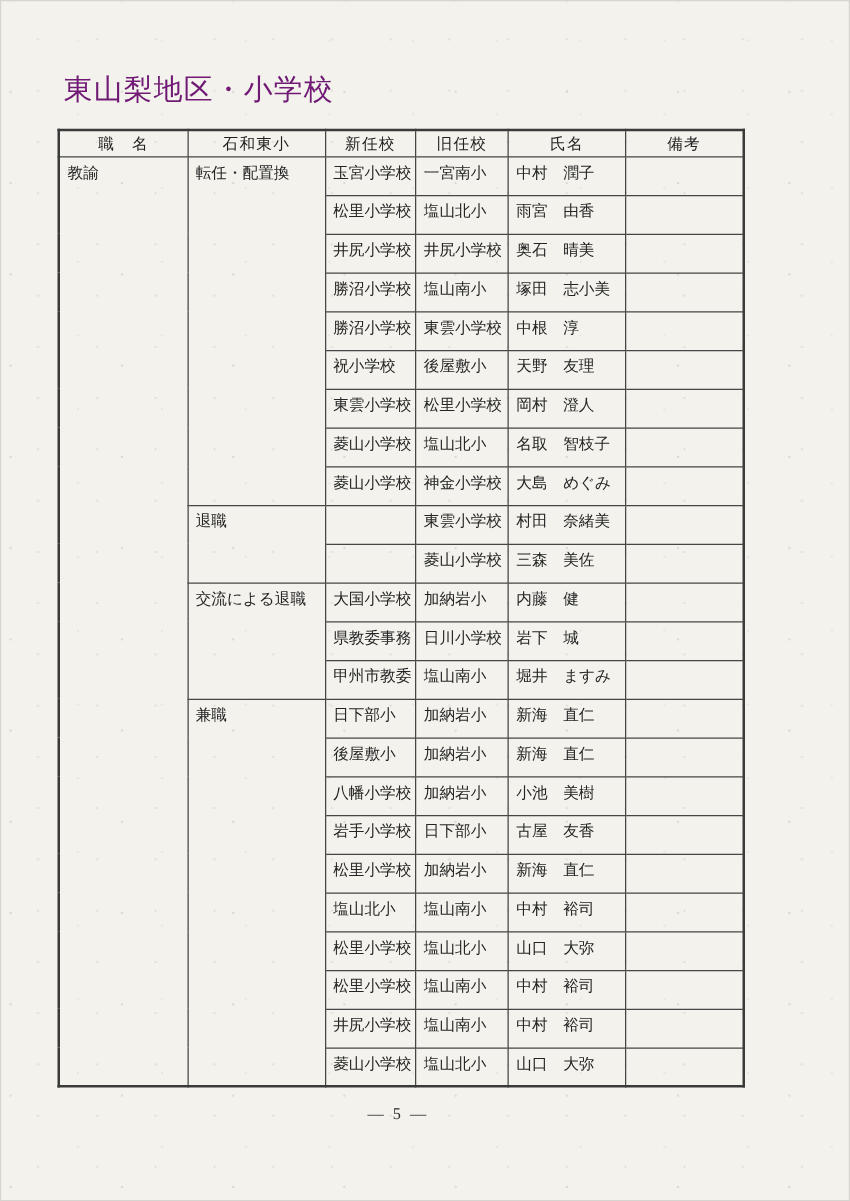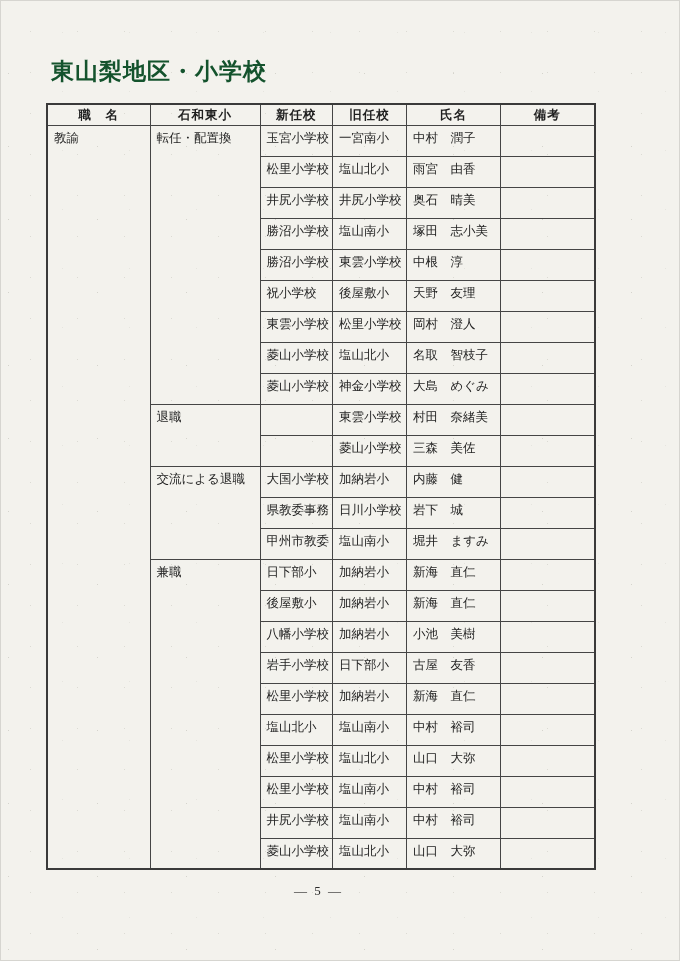--- a/index.html
+++ b/index.html
@@ -16,43 +16,43 @@
     font-family: "Liberation Serif", "DejaVu Serif", serif;
     color: #242424;
     overflow: hidden;
     box-sizing: border-box;
     border: 1px solid #d6d5d0;
   }
   .page-title {
     position: absolute;
     left: 50px; top: 55px;
     font-size: 23px;
-    font-weight: bold;
+    font-weight: normal;
     letter-spacing: 1px;
-    color: #14532d;
+    color: #701a75;
     white-space: nowrap;
   }
   table.personnel {
     position: absolute;
     left: 45px; top: 102px;
     border-collapse: collapse;
     table-layout: fixed;
     border: 2px solid #3a3a3a;
   }
   .personnel th, .personnel td {
     border: 1px solid #454545;
     font-size: 12.5px;
     vertical-align: top;
     overflow: hidden;
     white-space: nowrap;
     box-sizing: border-box;
   }
   .personnel thead tr { height: 21px; }
   .personnel thead th {
-    font-weight: bold;
+    font-weight: normal;
     text-align: center;
     padding: 2px 0 0 0;
     letter-spacing: 1px;
     color: #1f1f1f;
   }
   .personnel tbody tr { height: 31px; }
   .personnel tbody td {
     padding: 4px 3px 0 6px;
     text-align: left;
     color: #242424;

